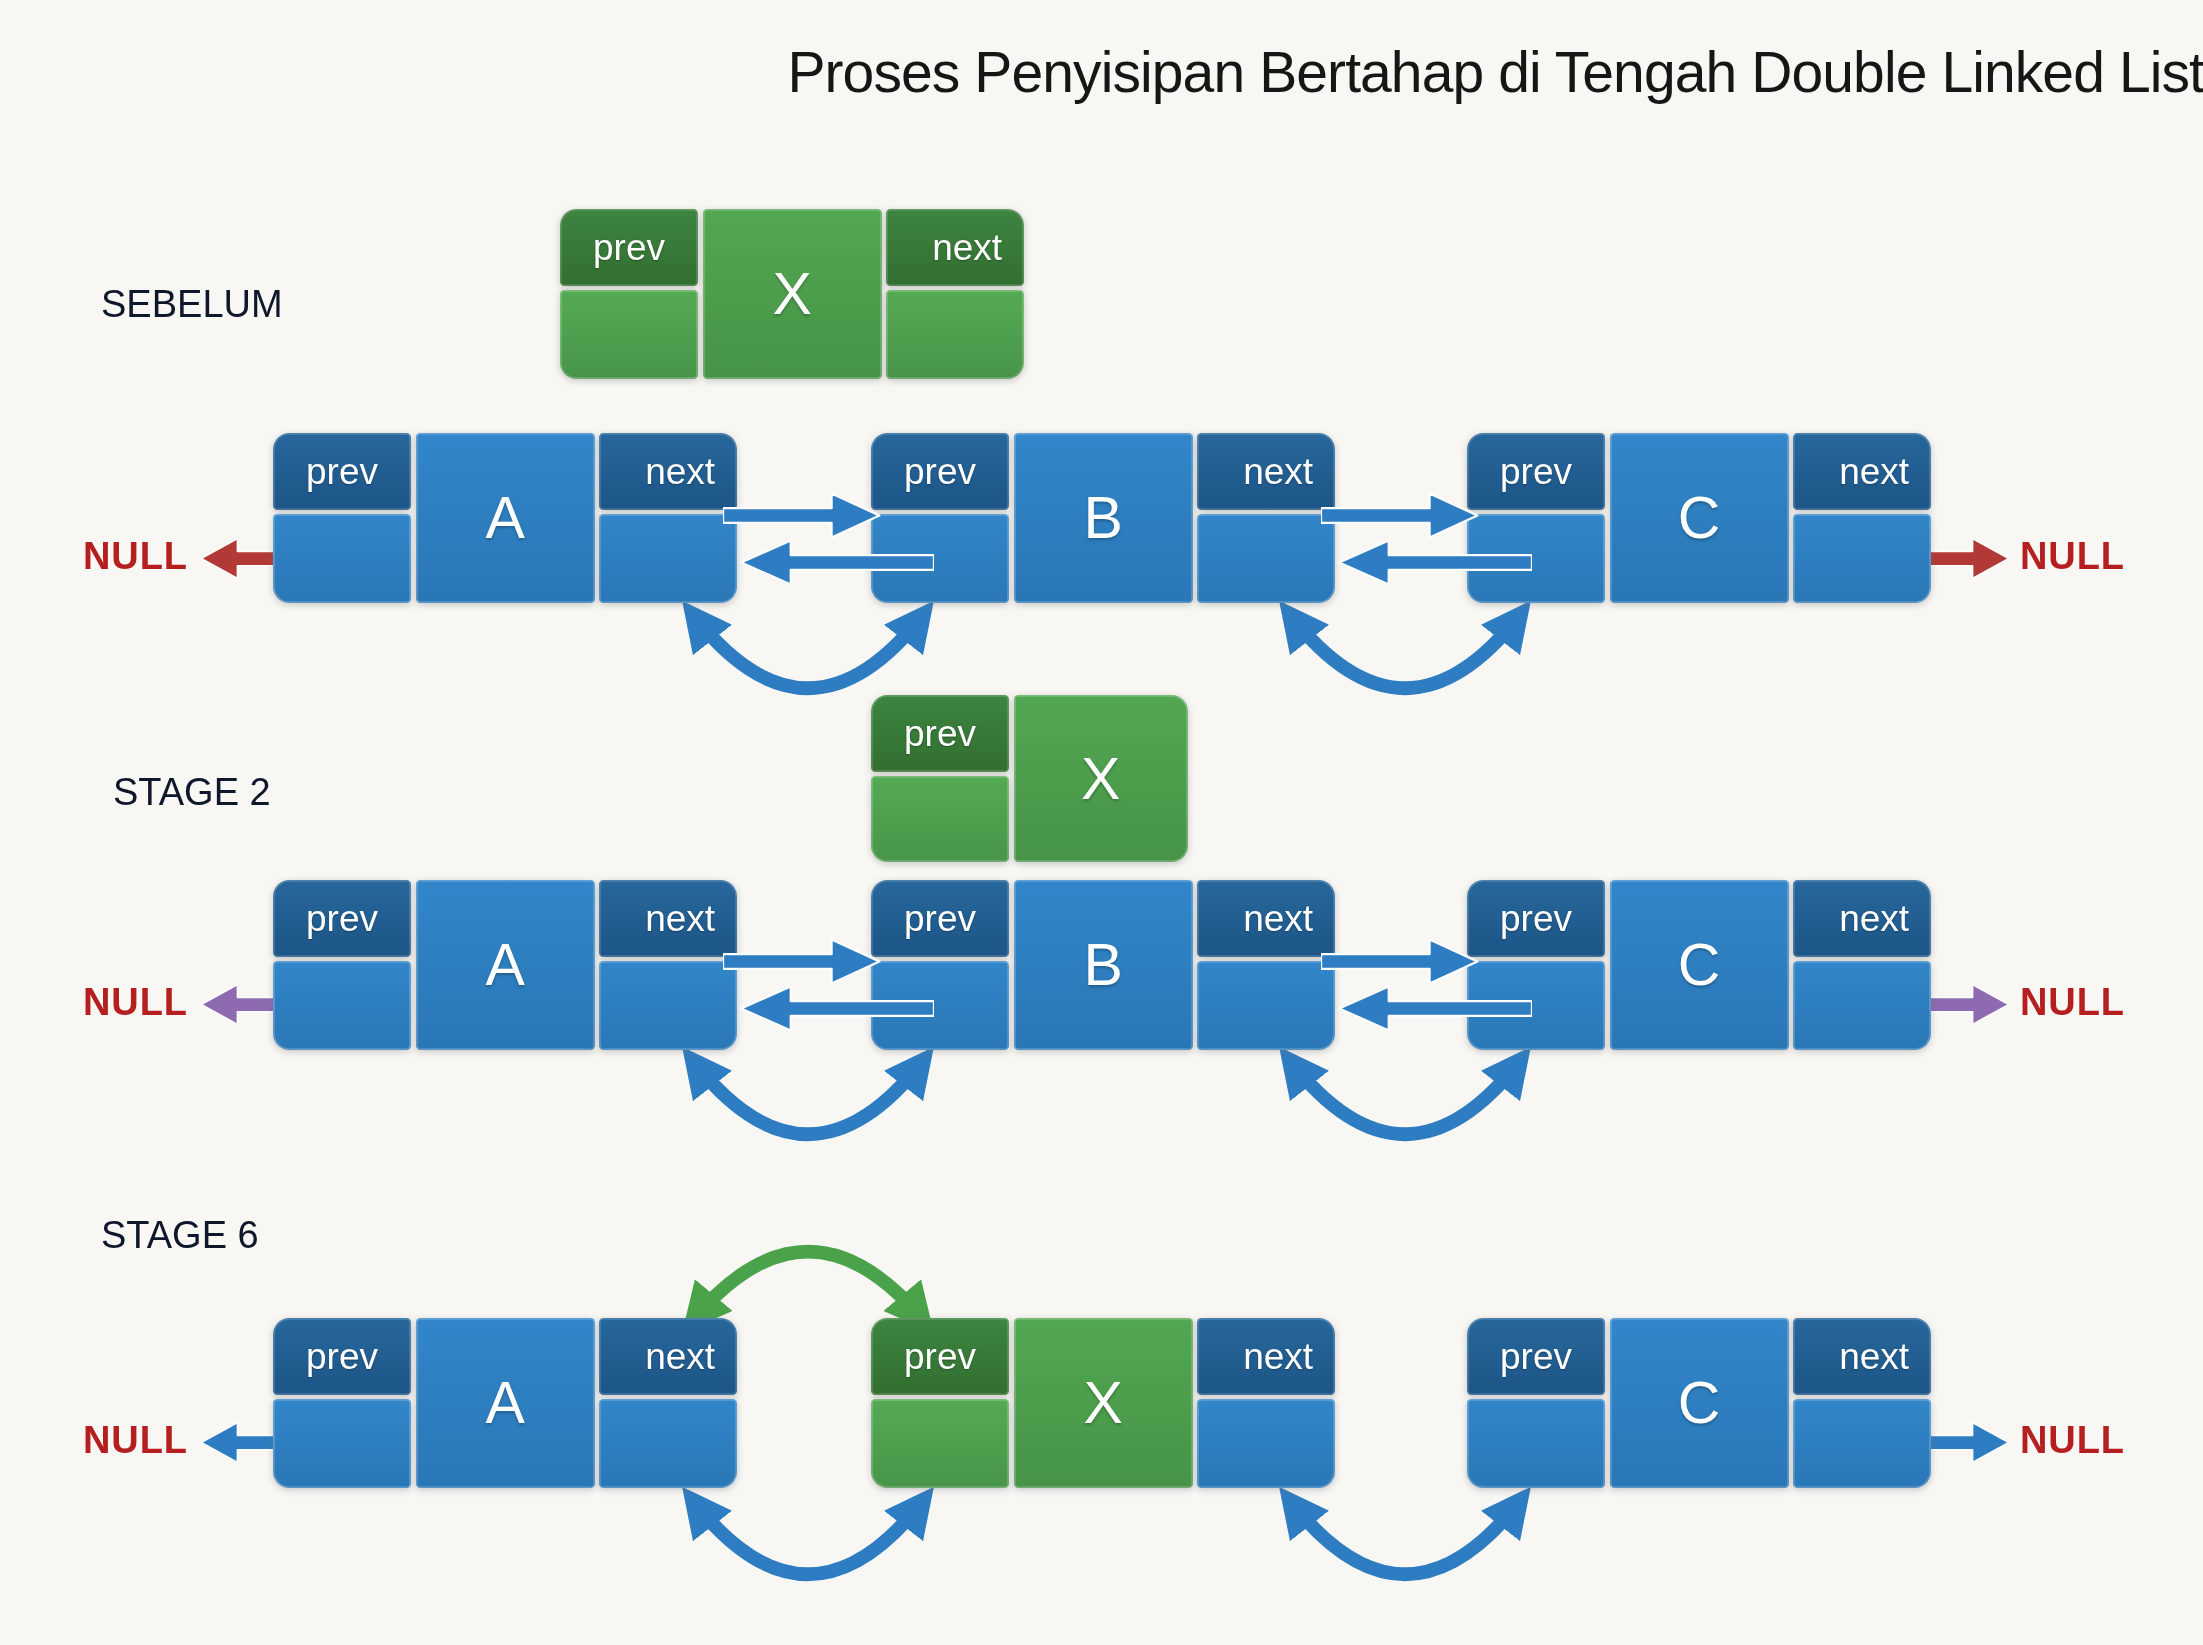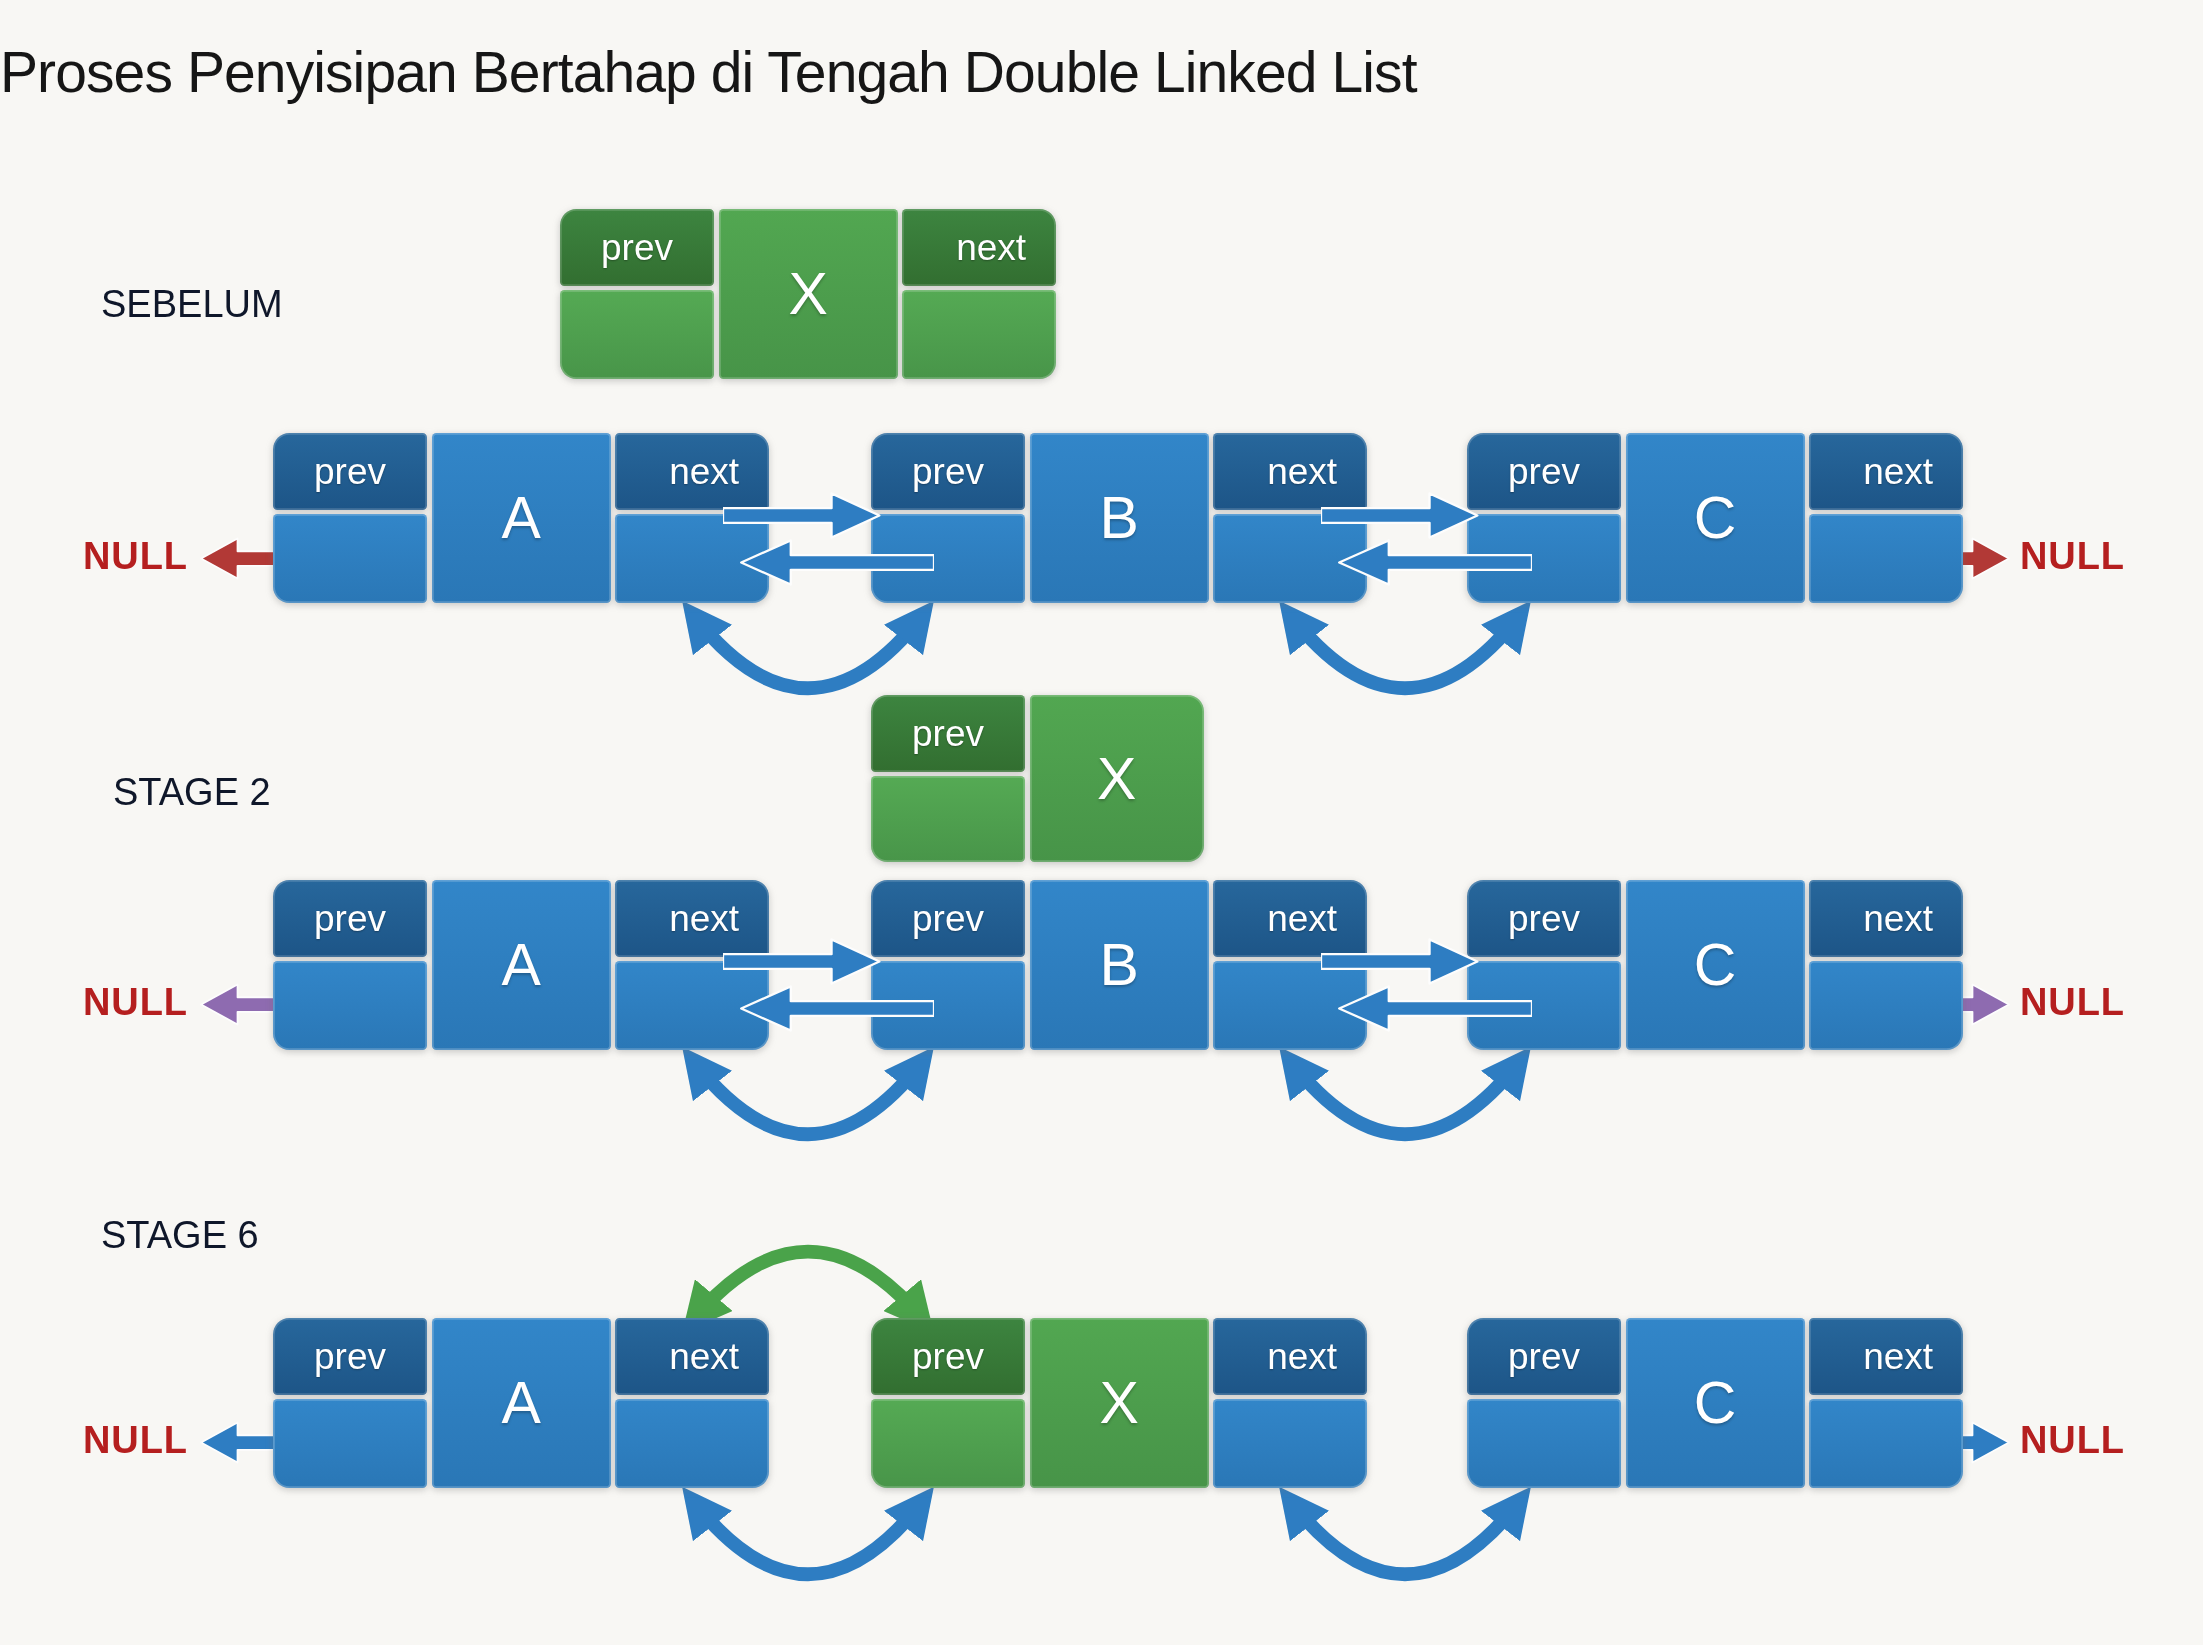--- a/index.html
+++ b/index.html
@@ -1,28 +1,28 @@
 <!DOCTYPE html>
 <html style="font-size:14.7px"><head>
 <meta charset="utf-8">
 <style>
   html,body{margin:0;padding:0;}
   body{font-family:"Liberation Sans", sans-serif; background:#f8f7f4;}
   #canvas{position:relative; width:2204px; height:1646px; background:#f8f7f4; overflow:hidden;}
 
-  .title{position:absolute; left:0; right:0; top:39px; text-align:left;
+  .title{position:absolute; left:0; right:0; top:39px; text-align:right;
          font-size:57px; letter-spacing:-0.9px; color:#161616;}
   .stage-label{position:absolute; font-size:38px; color:#0f172a;}
 
   
   .node{position:absolute; display:flex; gap:4.6px; height:170px; z-index:2;
         filter:drop-shadow(0 2.8px 3.7px rgba(110,110,110,.35));}
   .node.small{height:167px;}
   .cell{display:flex; flex-direction:column; gap:3.7px;}
-  .cell.side{width:154px;justify-content:space-between;}
+  .cell.side{width:138px;justify-content:space-between;}
   .cell.mid{width:179px; display:flex; align-items:center; justify-content:center;
             color:#fff; font-size:59px; border-radius:4.6px;
             text-shadow:0 1.8px 2.8px rgba(0,0,0,.25);}
   .cell.mid.endcap{border-radius:4.6px 16.5px 16.5px 4.6px;}
   .cell-head{height:77px; display:flex; align-items:center; justify-content:center;
              color:#fff; font-size:37px; text-shadow:0 0.9px 1.8px rgba(0,0,0,.3);}
   .cell-body{flex:1;}
   .cell.left  .cell-head{border-radius:16.5px 4.6px 4.6px 4.6px;}
   .cell.left  .cell-body{border-radius:4.6px 4.6px 4.6px 16.5px;}
   .cell.right .cell-head{border-radius:4.6px 16.5px 4.6px 4.6px;padding-left:24px;}

